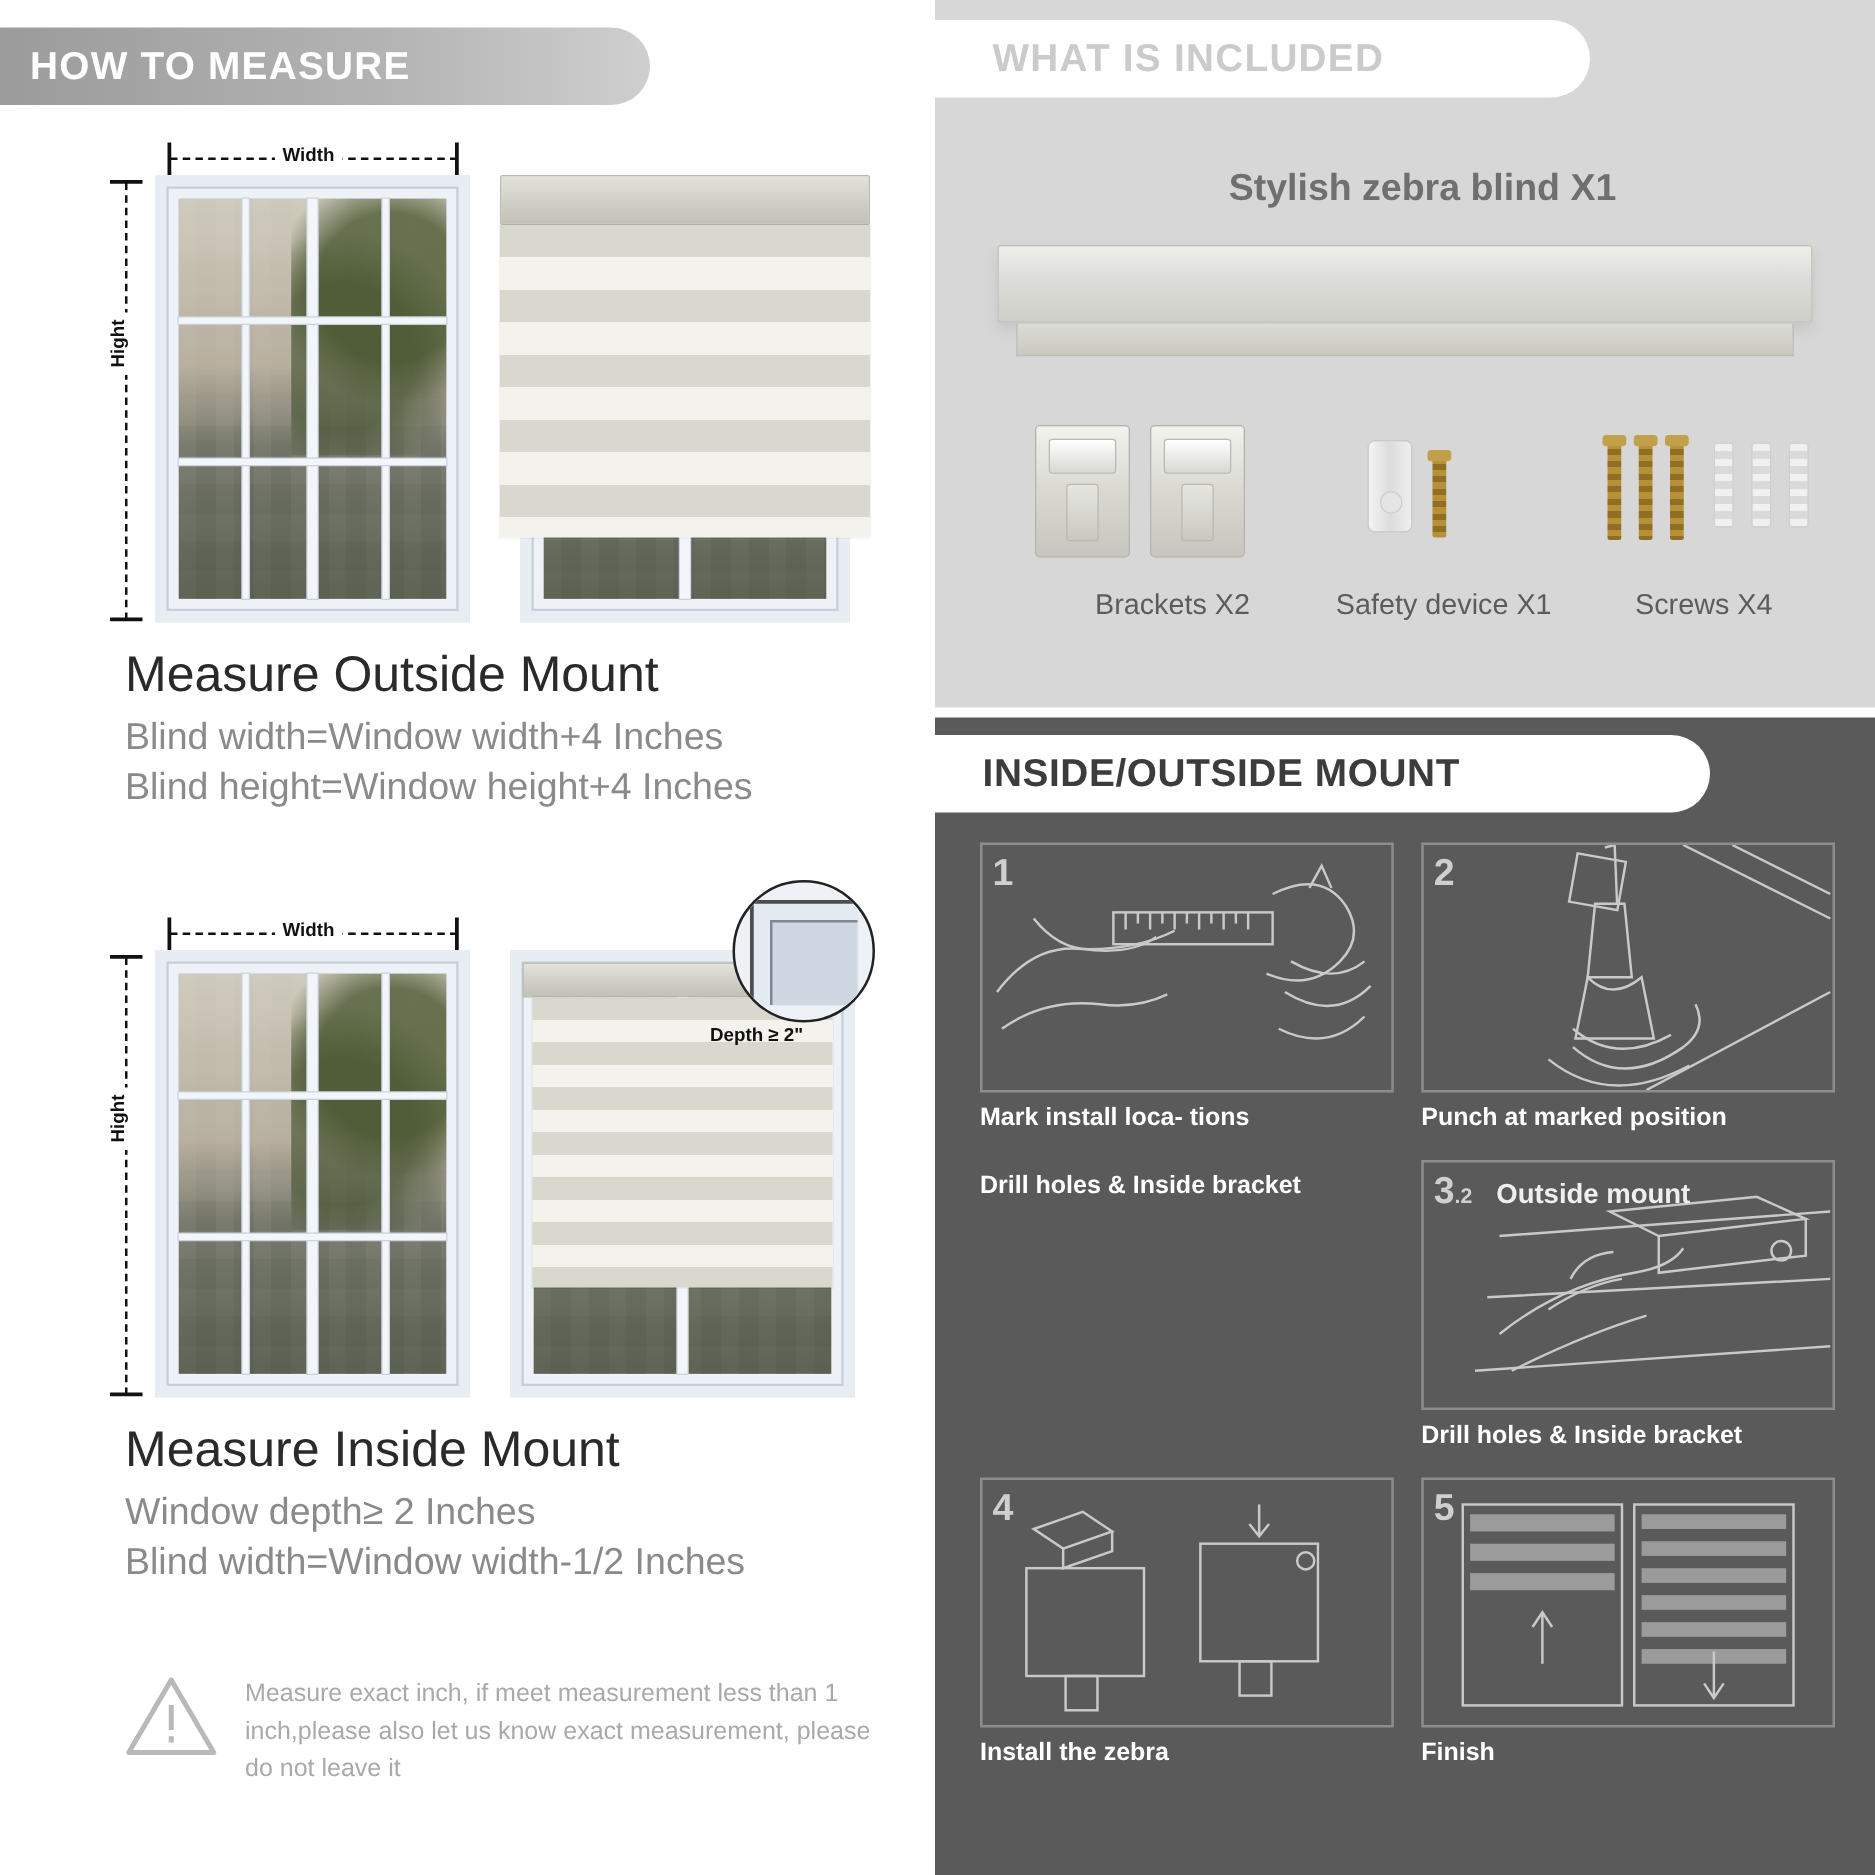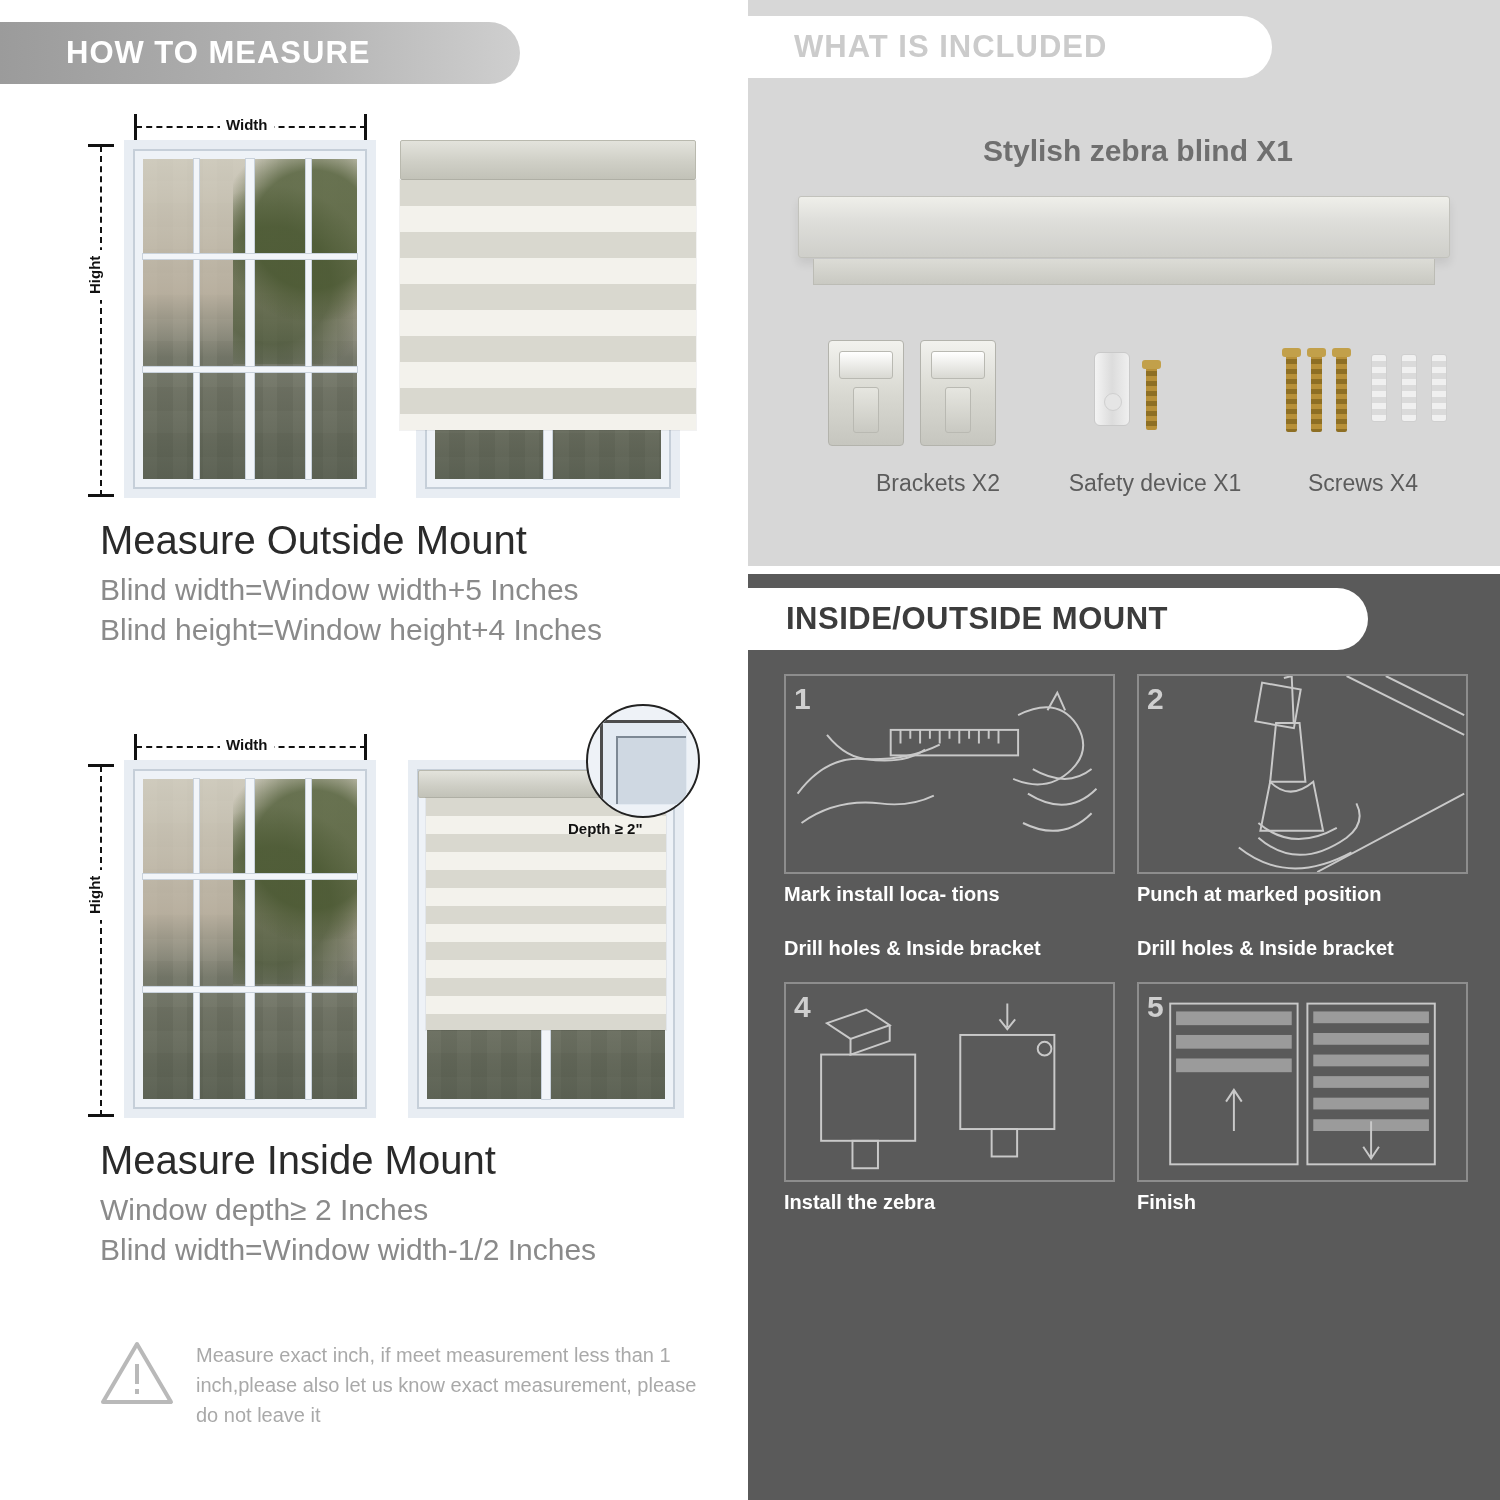--- a/index.html
+++ b/index.html
@@ -10,21 +10,21 @@
     overflow:hidden;
   }
   .page{position:relative;width:1500px;height:1500px;}
 
   
   .left{position:absolute;left:0;top:0;width:740px;height:1500px;background:#fff;}
 
   .pill{
     display:flex;align-items:center;
     height:62px;border-radius:0 34px 34px 0;
-    padding-left:66px;box-sizing:border-box;
+    padding-left:24px;box-sizing:border-box;
     color:#fff;font-size:31px;font-weight:bold;letter-spacing:1px;
   }
   .pill-left{
     position:absolute;left:0;top:22px;width:520px;
     background:linear-gradient(90deg,#9b9b9b 0%,#b4b4b4 60%,#cfcfcf 100%);
   }
 
   .measure-block{position:absolute;left:0;width:740px;}
   .mb1{top:100px;}
   .mb2{top:720px;}
@@ -251,21 +251,21 @@
               <div class="bldg"></div>
             </div>
             <div class="mullion-v" style="left:50%;top:10px;width:8px;bottom:10px;margin-left:-4px;"></div>
           </div>
           <div class="headrail"></div>
           <div class="zebra" style="top:40px;height:250px;left:0;right:0;"></div>
         </div>
       </div>
 
       <div class="head-title">Measure Outside Mount</div>
-      <div class="rule">Blind width=Window width+5 Inches</div>
+      <div class="rule">Blind width=Window width+4 Inches</div>
       <div class="rule">Blind height=Window height+4 Inches</div>
     </div>
 
     <div class="measure-block mb2">
       <div class="diagram">
 
         <div class="dimline-h" style="left:116px;top:26px;width:230px;"></div>
         <div class="tick" style="left:114px;top:14px;width:3px;height:26px;"></div>
         <div class="tick" style="left:344px;top:14px;width:3px;height:26px;"></div>
         <div class="dimlabel" style="left:200px;top:16px;">Width</div>
@@ -407,20 +407,38 @@
           </div>
         </div>
         <div class="step-cap">Punch at  marked position</div>
       </div>
 
       <div class="step">
         <div class="step-cap">Drill holes &amp;  Inside bracket</div>
       </div>
 
       <div class="step">
+        <div class="step-img">
+          <div class="step-num"><span>3</span><small>.2</small></div>
+          <div class="step-sub">Outside mount</div>
+          <div class="sketch">
+            <svg viewBox="0 0 330 200" aria-hidden="true">
+              <g fill="none" stroke="#c9c9c9" stroke-width="2">
+                <path d="M60 60 L330 40 M50 110 L330 95 M40 170 L330 150"></path>
+                <path d="M150 40 l120 -12 l40 18 l-120 14z"></path>
+                <path d="M190 60 l0 30 l120 -14 l0 -30"></path>
+                <circle cx="290" cy="72" r="8"></circle>
+                <path d="M60 140 q50 -40 110 -50 q30 -5 40 -20"></path>
+                <path d="M70 170 q60 -30 110 -45"></path>
+                <path d="M100 120 q30 -20 60 -25"></path>
+                <path d="M118 95 q10 -20 35 -22"></path>
+              </g>
+            </svg>
+          </div>
+        </div>
         <div class="step-cap">Drill holes &amp;  Inside bracket</div>
       </div>
 
       <div class="step">
         <div class="step-img">
           <div class="step-num">4</div>
           <div class="sketch">
             <svg viewBox="0 0 330 200" aria-hidden="true">
               <g fill="none" stroke="#c9c9c9" stroke-width="2">
                 <path d="M40 40 l40 -14 l24 16 l-40 14z"></path>

